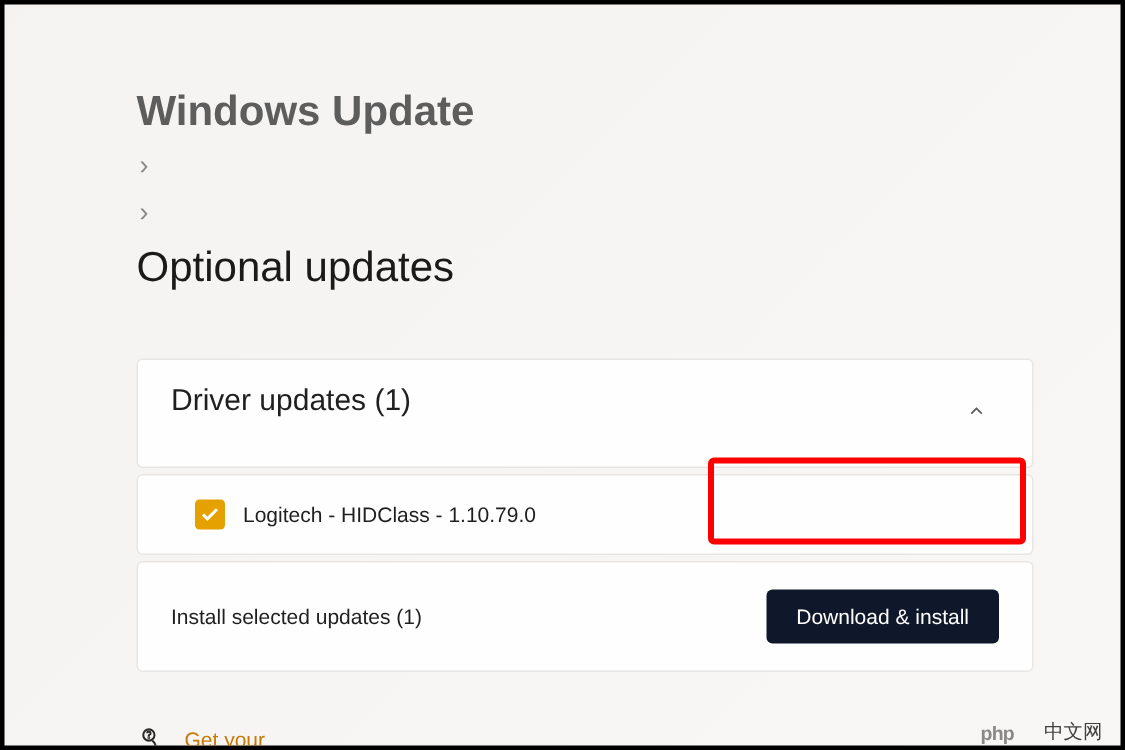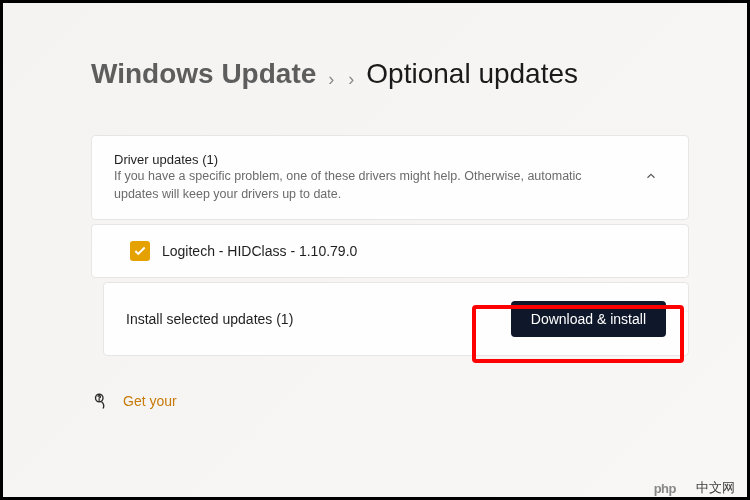--- a/index.html
+++ b/index.html
@@ -14,24 +14,25 @@
       background: linear-gradient(135deg, #f5f3f2 0%, #f8f7f6 100%);
       border: 3px solid #000;
       position: relative;
       overflow: hidden;
     }
     .container {
       padding: 55px 58px 0 88px;
     }
     .breadcrumb {
       display: flex;
-      align-items: flex-end;
+      align-items: flex-start;
       gap: 10px;
       margin-bottom: 45px;
       color: #5a5a5a;
+      flex-direction: column;
     }
     .breadcrumb-item {
       font-size: 28px;
       font-weight: 600;
       color: #5d5d5d;
     }
     .breadcrumb-current {
       font-size: 28px;
       font-weight: 400;
       color: #1a1a1a;
@@ -51,23 +52,23 @@
       padding: 16px 20px 16px 22px;
       display: flex;
       align-items: center;
       justify-content: space-between;
       cursor: pointer;
     }
     .panel-header-text {
       flex: 1;
     }
     .panel-title {
-      font-size: 13px;
+      font-size: 20px;
       color: #1f1f1f;
-      margin-bottom: 0;
+      margin-bottom: 16px;
     }
     .panel-desc {
       font-size: 12.5px;
       color: #6b6b6b;
       line-height: 1.45;
       max-width: 500px;
     }
     .chevron {
       color: #5a5a5a;
       font-size: 13px;
@@ -103,21 +104,20 @@
       color: #1f1f1f;
     }
     .install-row {
       padding: 18px 22px;
       display: flex;
       align-items: center;
       justify-content: space-between;
       background: #fefefe;
       border: 1px solid #e8e6e4;
       border-radius: 4px;
-      margin-left: 12px;
     }
     .install-label {
       font-size: 14px;
       color: #1f1f1f;
     }
     .download-btn {
       background: #0f172a;
       color: #fff;
       border: none;
       padding: 10px 20px;
@@ -181,21 +181,20 @@
     <span class="breadcrumb-item">Windows Update</span>
     <span class="breadcrumb-sep">›</span>
     <span class="breadcrumb-sep">›</span>
     <span class="breadcrumb-current">Optional updates</span>
   </div>
 
   <div class="panel">
     <div class="panel-header">
       <div class="panel-header-text">
         <div class="panel-title">Driver updates (1)</div>
-        <div class="panel-desc">If you have a specific problem, one of these drivers might help. Otherwise, automatic updates will keep your drivers up to date.</div>
       </div>
       <div class="chevron">
         <svg width="14" height="14" viewBox="0 0 24 24" fill="none" stroke="currentColor" stroke-width="2">
           <polyline points="18 15 12 9 6 15"></polyline>
         </svg>
       </div>
     </div>
   </div>
 
   <div class="driver-row">

